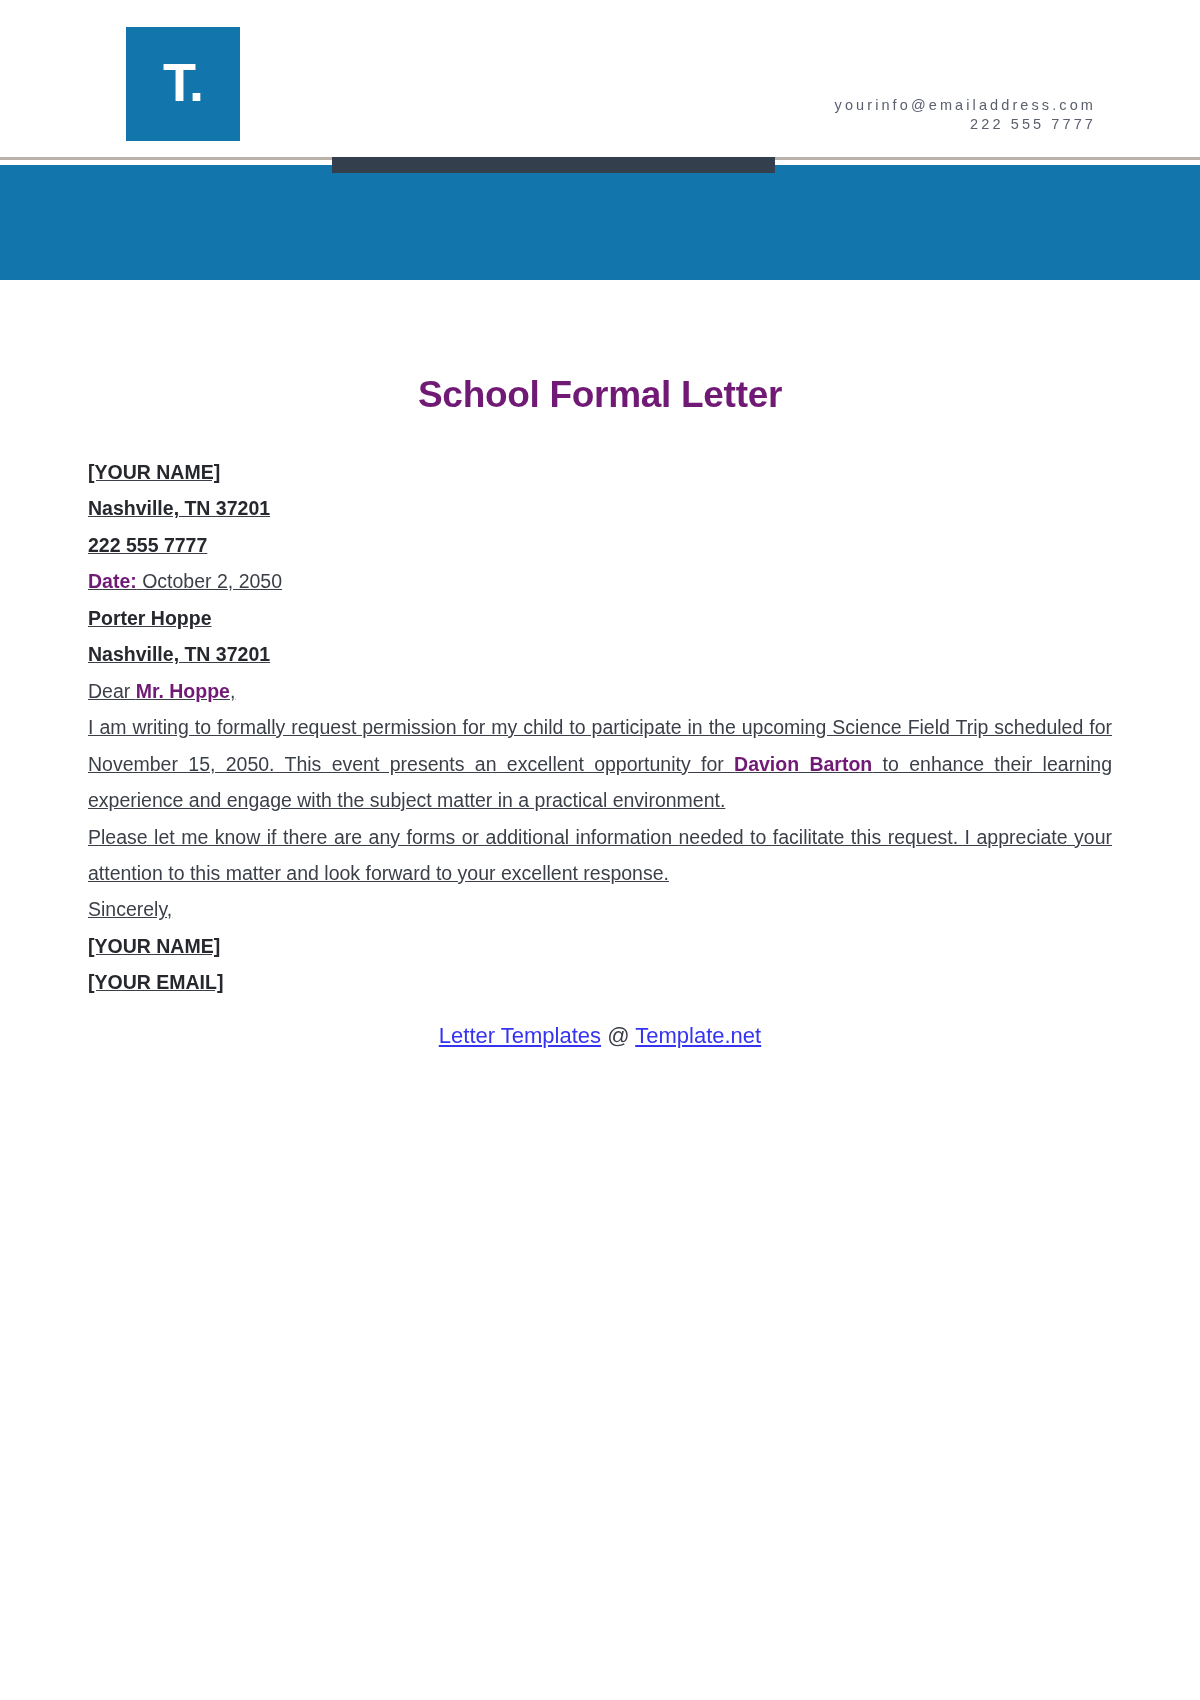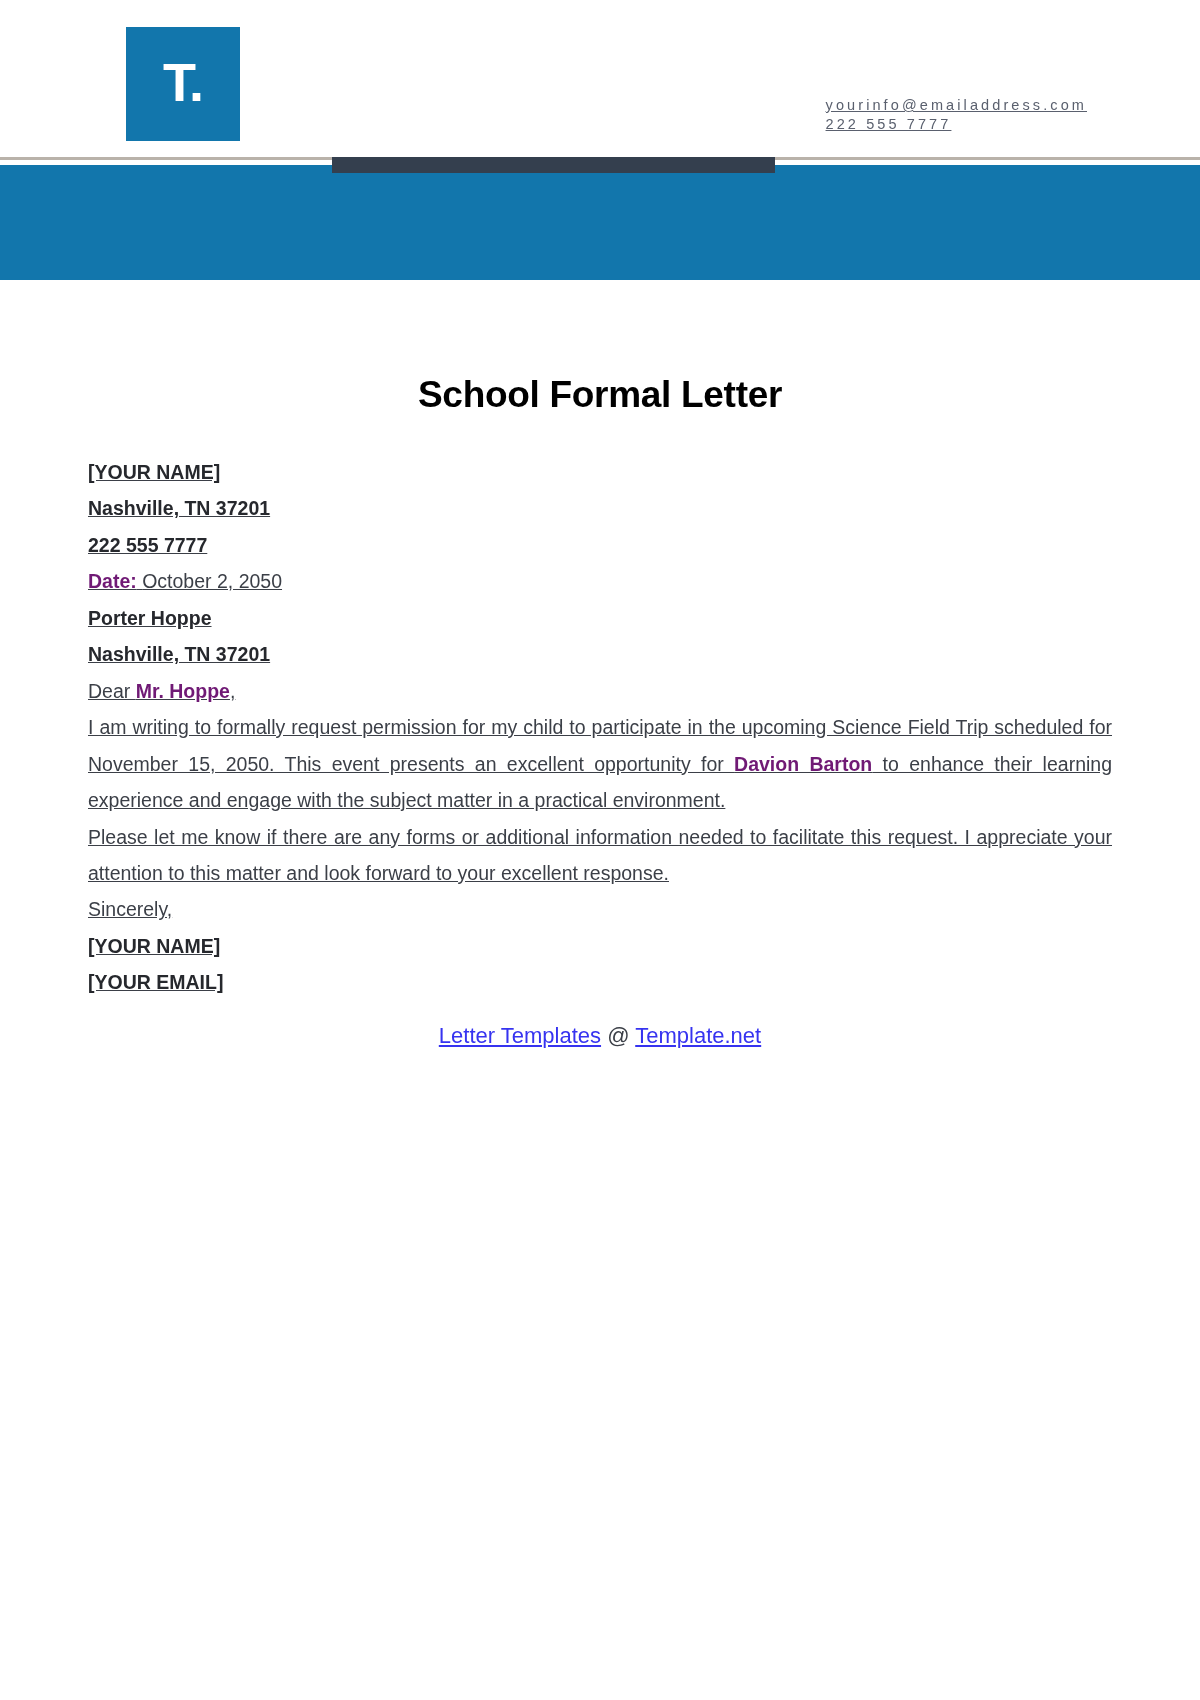--- a/index.html
+++ b/index.html
@@ -46,28 +46,27 @@
     font-family: "Liberation Sans", sans-serif;
     font-weight: bold;
     font-size: 54px;
     line-height: 1;
     letter-spacing: -1px;
     transform: translateY(-2px);
   }
 
   .contact-block {
     position: absolute;
-    right: 113px;
+    right: 104px;
     top: 96px;
-    text-align: left;
+    text-align: right;
     font-size: 14.5px;
     letter-spacing: 3.1px;
     color: #5a606e;
     line-height: 1.32;
-    text-decoration: underline;
   }
   .contact-block div {
     white-space: nowrap;
   }
 
   
   .banner-wrap {
     position: relative;
     width: 100%;
     height: 115px;
@@ -100,21 +99,21 @@
   
   .content {
     padding: 0 88px;
     box-sizing: border-box;
   }
 
   .doc-title {
     text-align: center;
     font-size: 37px;
     font-weight: bold;
-    color: #000000;
+    color: #701a75;
     margin: 94px 0 0 0;
     letter-spacing: -0.3px;
   }
 
   .letter {
     margin-top: 38px;
     font-size: 19.5px;
     line-height: 1.87;
     color: #3b3f47;
     text-decoration: underline;

